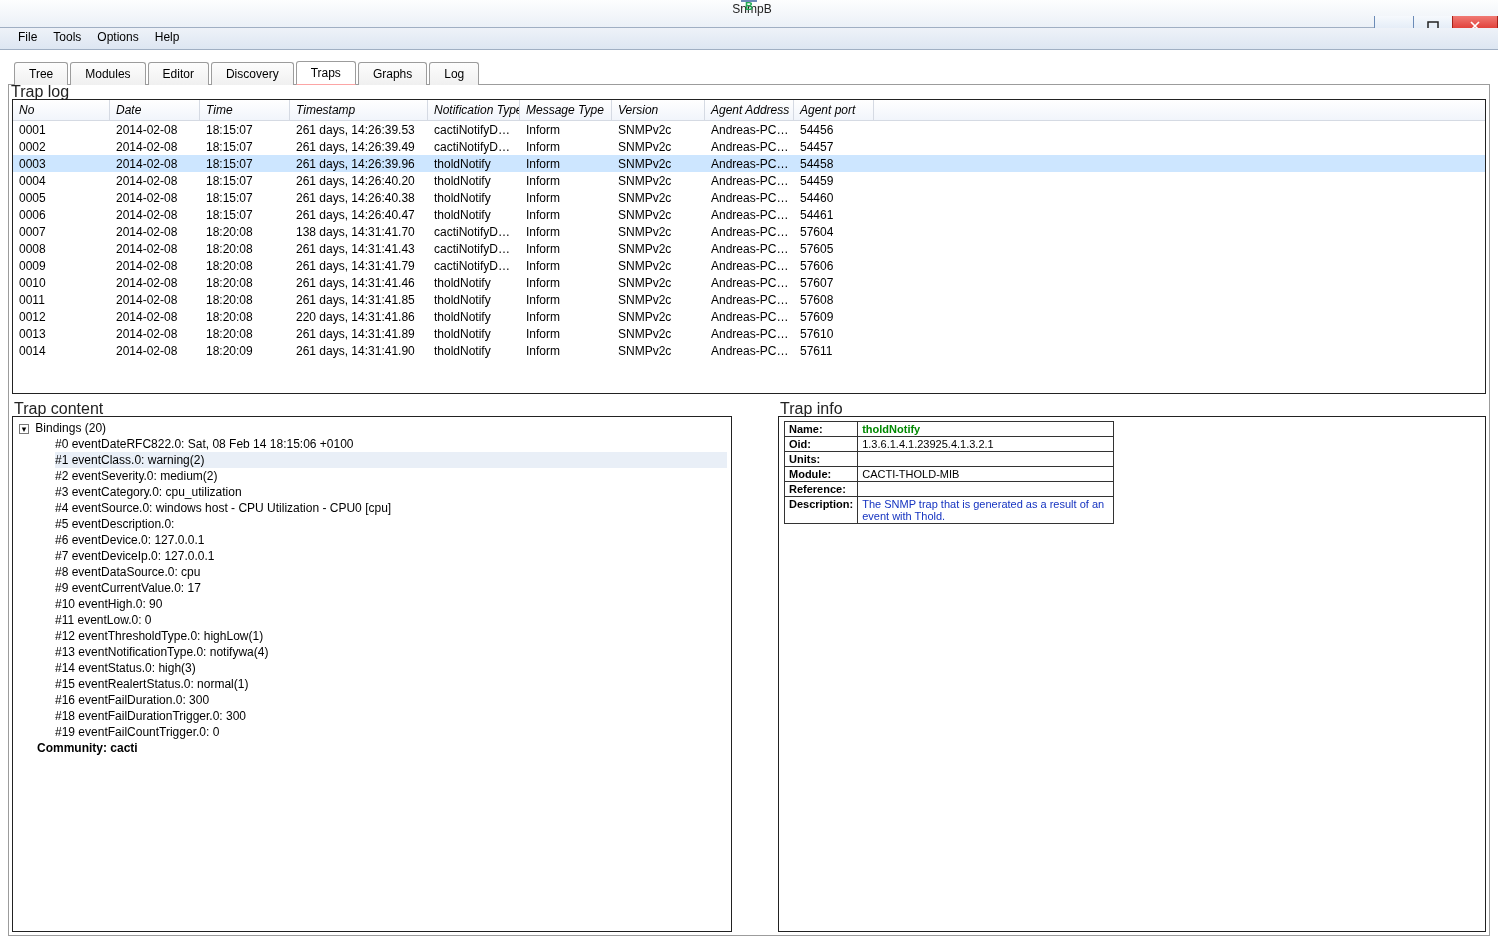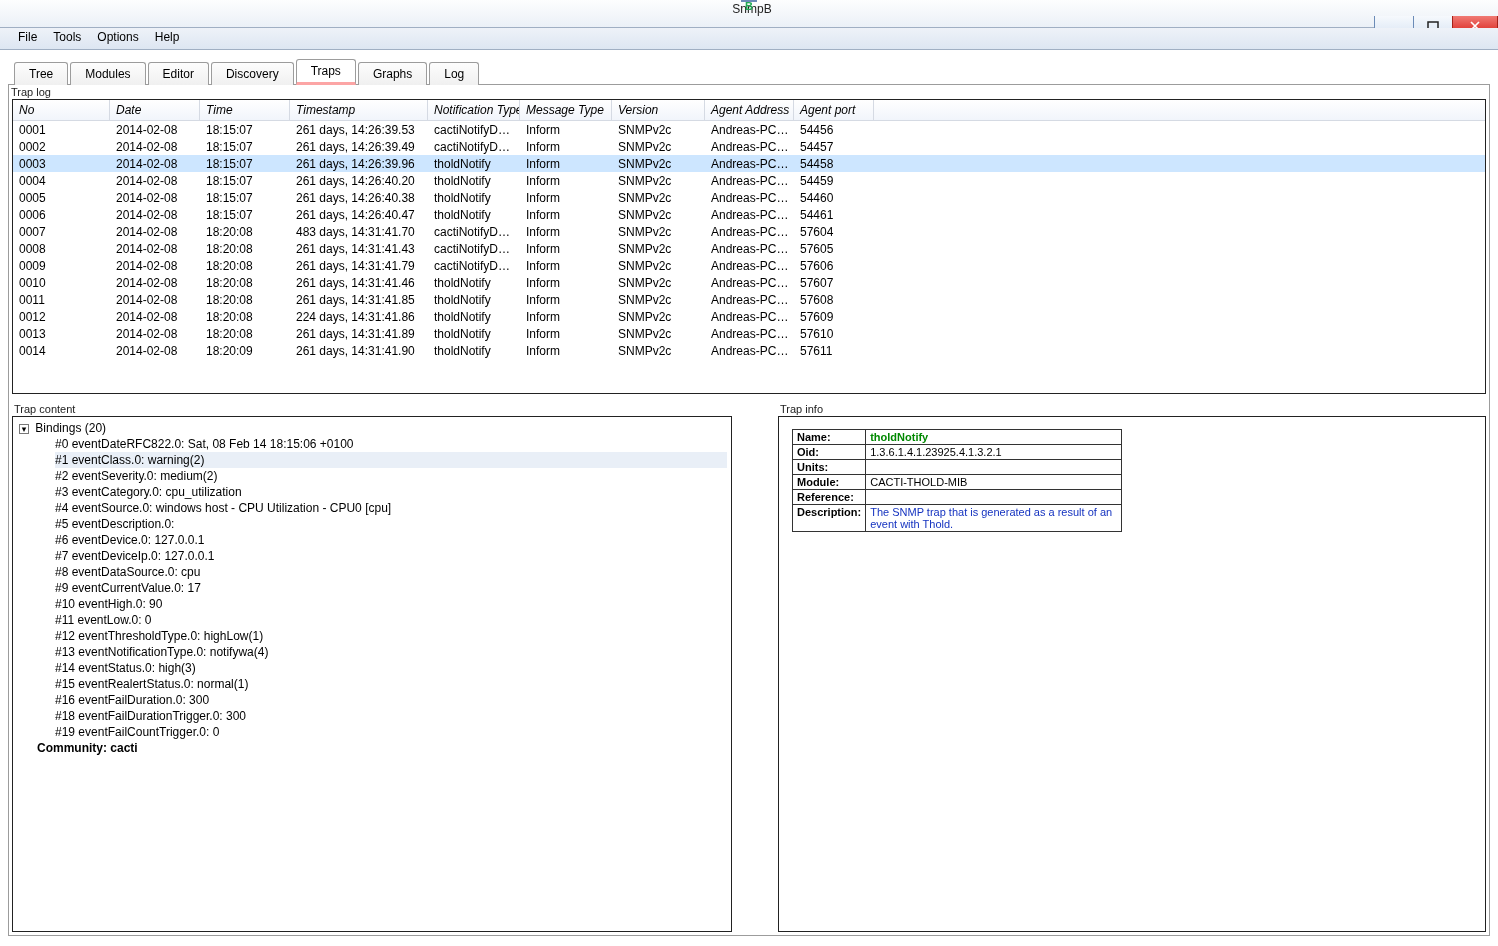--- a/index.html
+++ b/index.html
@@ -19,26 +19,26 @@
   
   .menubar { height:22px; background:linear-gradient(#eef2f8,#dde6f2); border-bottom:1px solid #a0afc3; display:flex; align-items:flex-start; padding-left:10px; }
   .menubar .menu-item { padding:2px 8px; cursor:pointer; }
 
   
   .client { flex:1; padding:8px 8px 10px 8px; display:flex; flex-direction:column; min-height:0;border-radius:16px; }
 
   
   .tabstrip { display:flex; align-items:flex-end; height:26px; padding-left:6px; gap:0; }
   .tab { border:1px solid #9c9c9c; border-bottom:none; padding:4px 14px 4px 14px; background:linear-gradient(#fdfdfd,#f0f0f0); border-top-left-radius:3px; border-top-right-radius:3px; margin-right:2px; cursor:pointer; position:relative; top:1px; }
-  .tab.active { background:#fff; font-weight:normal; z-index:2; border-bottom:3px solid #fca5a5; }
+  .tab.active { background:#fff; font-weight:normal; z-index:2; border-bottom:1px solid #fca5a5; }
 
   .panel { border:1px solid #9c9c9c; flex:1; display:flex; flex-direction:column; min-height:0; background:#fff; }
 
   
-  .section-label { font-size:11px; color:#222; padding:0 2px; line-height:14px; }
+  .section-label { font-size:16px; color:#222; padding:0 2px; line-height:14px; }
   .traplog-box { border:1px solid #222; margin:0 3px; height:295px; display:flex; flex-direction:column; }
   .grid-head { display:flex; background:linear-gradient(#ffffff,#f1f5fb); border-bottom:1px solid #d5dae3; height:21px;font-style:italic; }
   .grid-head .col, .grid-row .cell { padding:2px 4px 2px 6px; overflow:hidden; white-space:nowrap; text-overflow:ellipsis; }
   .grid-head .col { border-right:1px solid #d5dae3; color:#000; cursor:pointer; display:flex; align-items:center; }
   .grid-body { flex:1; overflow:auto; }
   .grid-row { display:flex; height:17px; line-height:15px; font-size:12px; }
   .grid-row.selected { background:#cde6ff; }
   .grid-row .cell { border-right:1px solid transparent; }
 
   .col-no   { width:97px; }
@@ -59,21 +59,21 @@
   .tree-box, .info-box { border:1px solid #222; flex:1; overflow:auto; padding:3px 4px; background:#fff; }
 
   .tree-root { list-style:none; margin:0; padding:0; }
   .tree-root li { white-space:nowrap; line-height:16px; }
   .tree-toggle { display:inline-block; width:10px; height:10px; border:1px solid #777; text-align:center; line-height:8px; font-size:9px; margin-right:3px; cursor:pointer; }
   .tree-children { list-style:none; margin:0; padding:0 0 0 38px; }
   .tree-children li.sel { background:#e9eff7; }
   .community-line { margin-left:20px;font-weight:bold; }
 
   
-  .info-table { border-collapse:collapse; width:330px; margin:9px; }
+  .info-table { border-collapse:collapse; width:330px; margin:1px; }
   .info-table td { border:1px solid #333; padding:1px 4px; font-size:11px; vertical-align:top; }
   .info-table td.k { font-weight:bold; width:70px; }
   .name-val { color:#008800; font-weight:bold; }
   .desc-val { color:#1533c0; }
 
   
 </style>
 </head>
 <body>
 
@@ -196,21 +196,21 @@
             <div class="cell col-nt">tholdNotify</div>
             <div class="cell col-mt">Inform</div>
             <div class="cell col-ver">SNMPv2c</div>
             <div class="cell col-addr">Andreas-PC/12...</div>
             <div class="cell col-port">54461</div>
           </div>
           <div class="grid-row">
             <div class="cell col-no">0007</div>
             <div class="cell col-date">2014-02-08</div>
             <div class="cell col-time">18:20:08</div>
-            <div class="cell col-ts">483 days, 14:31:41.70</div>
+            <div class="cell col-ts">138 days, 14:31:41.70</div>
             <div class="cell col-nt">cactiNotifyDevi...</div>
             <div class="cell col-mt">Inform</div>
             <div class="cell col-ver">SNMPv2c</div>
             <div class="cell col-addr">Andreas-PC/12...</div>
             <div class="cell col-port">57604</div>
           </div>
           <div class="grid-row">
             <div class="cell col-no">0008</div>
             <div class="cell col-date">2014-02-08</div>
             <div class="cell col-time">18:20:08</div>
@@ -251,21 +251,21 @@
             <div class="cell col-nt">tholdNotify</div>
             <div class="cell col-mt">Inform</div>
             <div class="cell col-ver">SNMPv2c</div>
             <div class="cell col-addr">Andreas-PC/12...</div>
             <div class="cell col-port">57608</div>
           </div>
           <div class="grid-row">
             <div class="cell col-no">0012</div>
             <div class="cell col-date">2014-02-08</div>
             <div class="cell col-time">18:20:08</div>
-            <div class="cell col-ts">224 days, 14:31:41.86</div>
+            <div class="cell col-ts">220 days, 14:31:41.86</div>
             <div class="cell col-nt">tholdNotify</div>
             <div class="cell col-mt">Inform</div>
             <div class="cell col-ver">SNMPv2c</div>
             <div class="cell col-addr">Andreas-PC/12...</div>
             <div class="cell col-port">57609</div>
           </div>
           <div class="grid-row">
             <div class="cell col-no">0013</div>
             <div class="cell col-date">2014-02-08</div>
             <div class="cell col-time">18:20:08</div>

